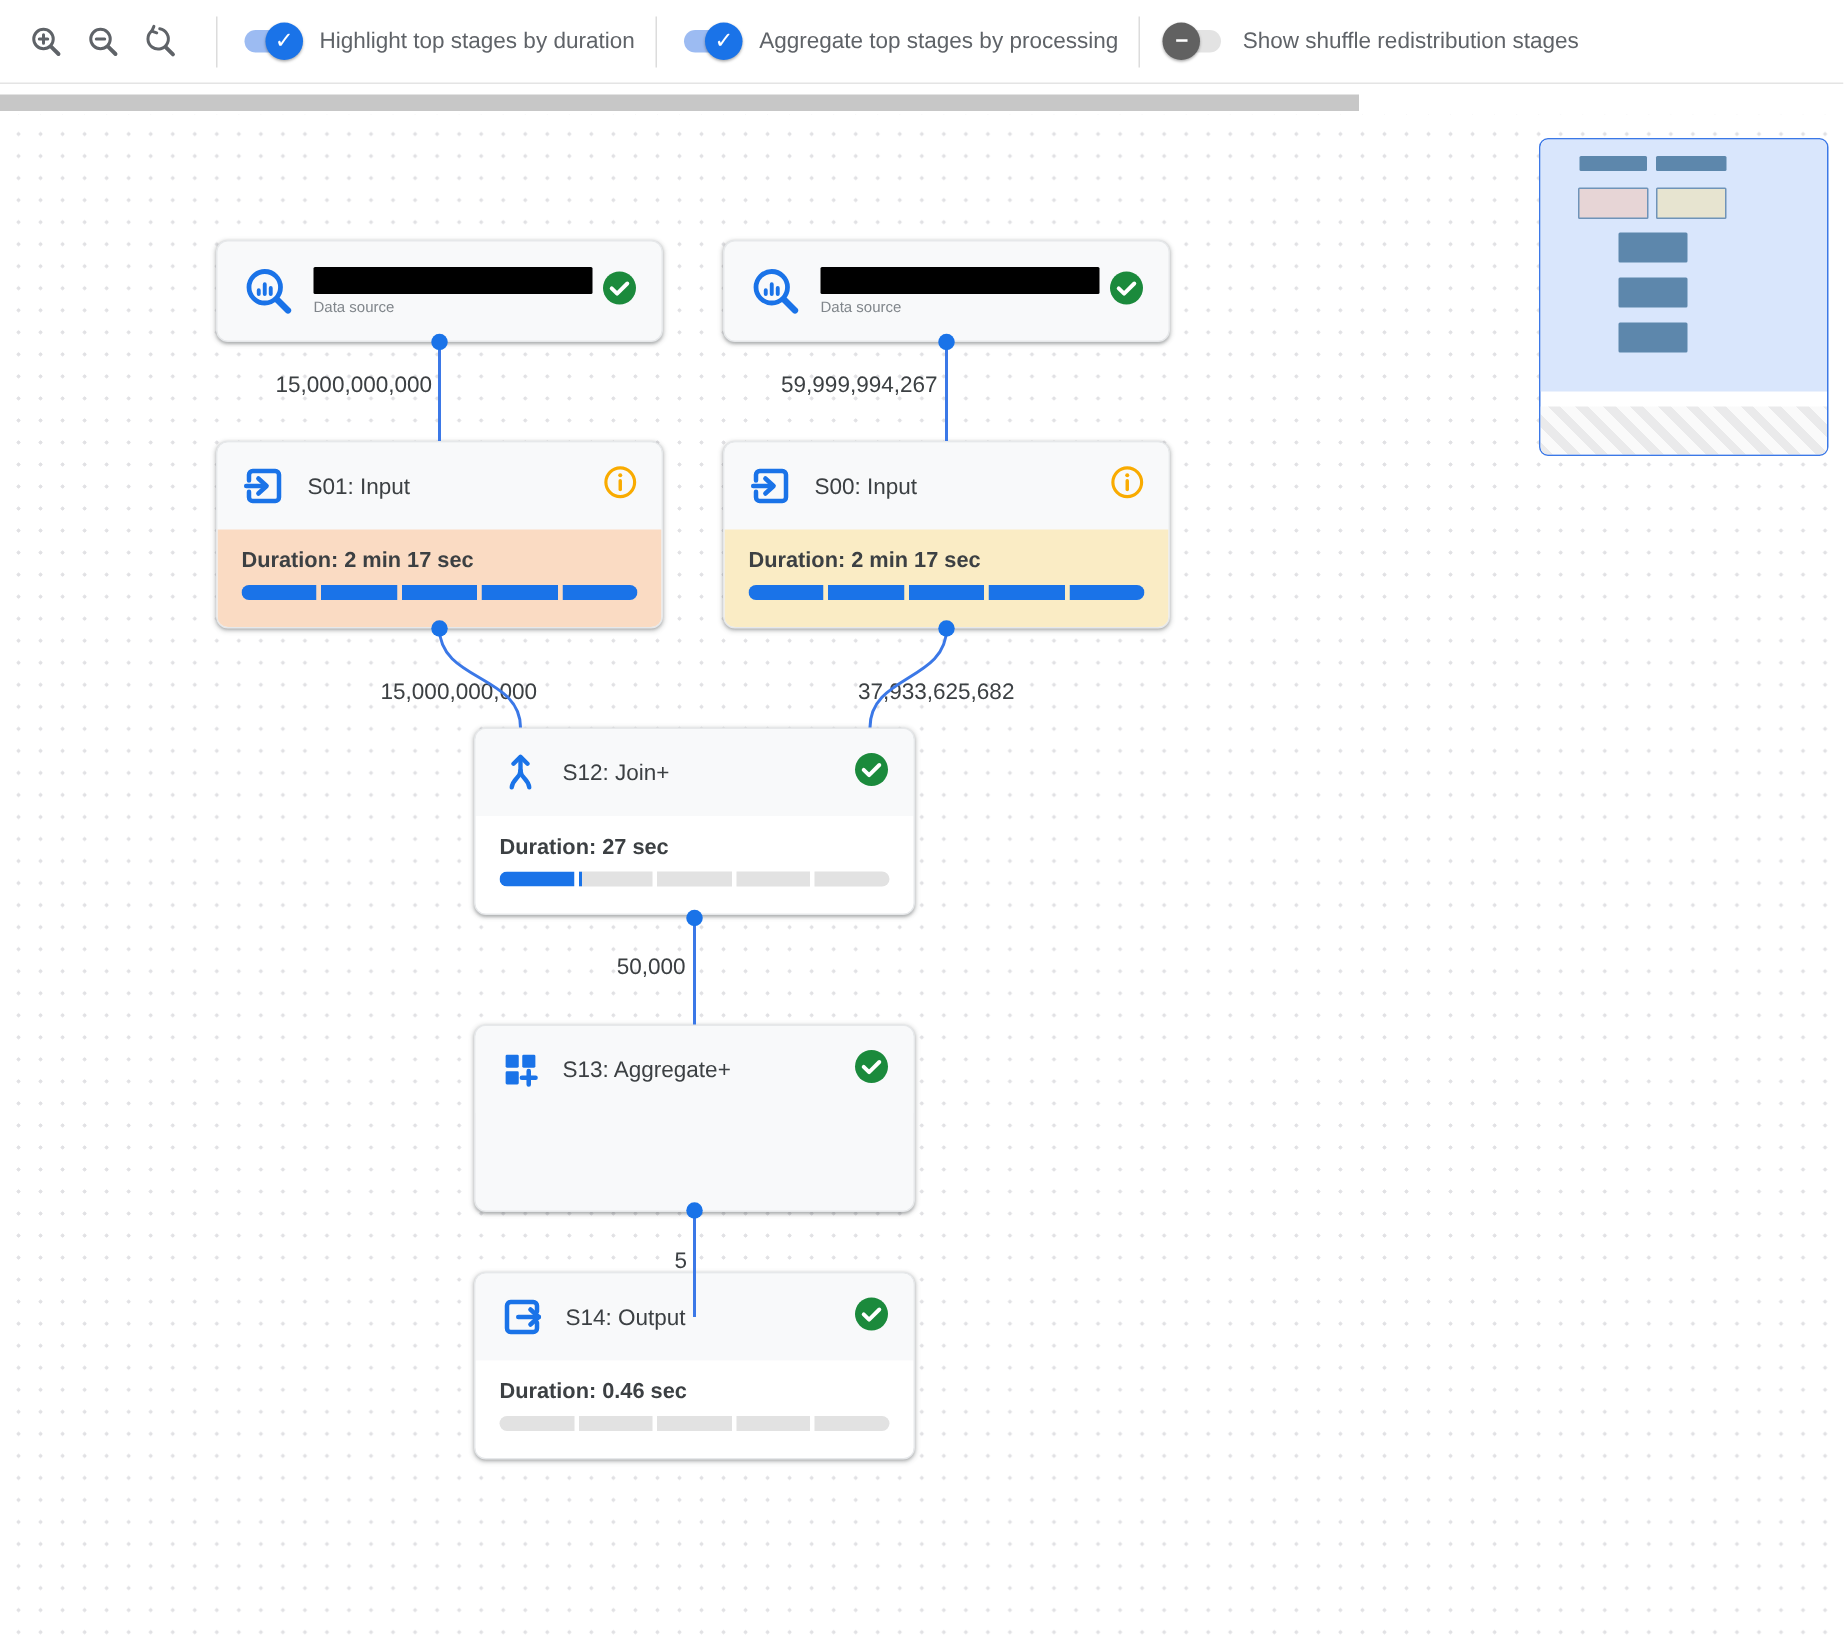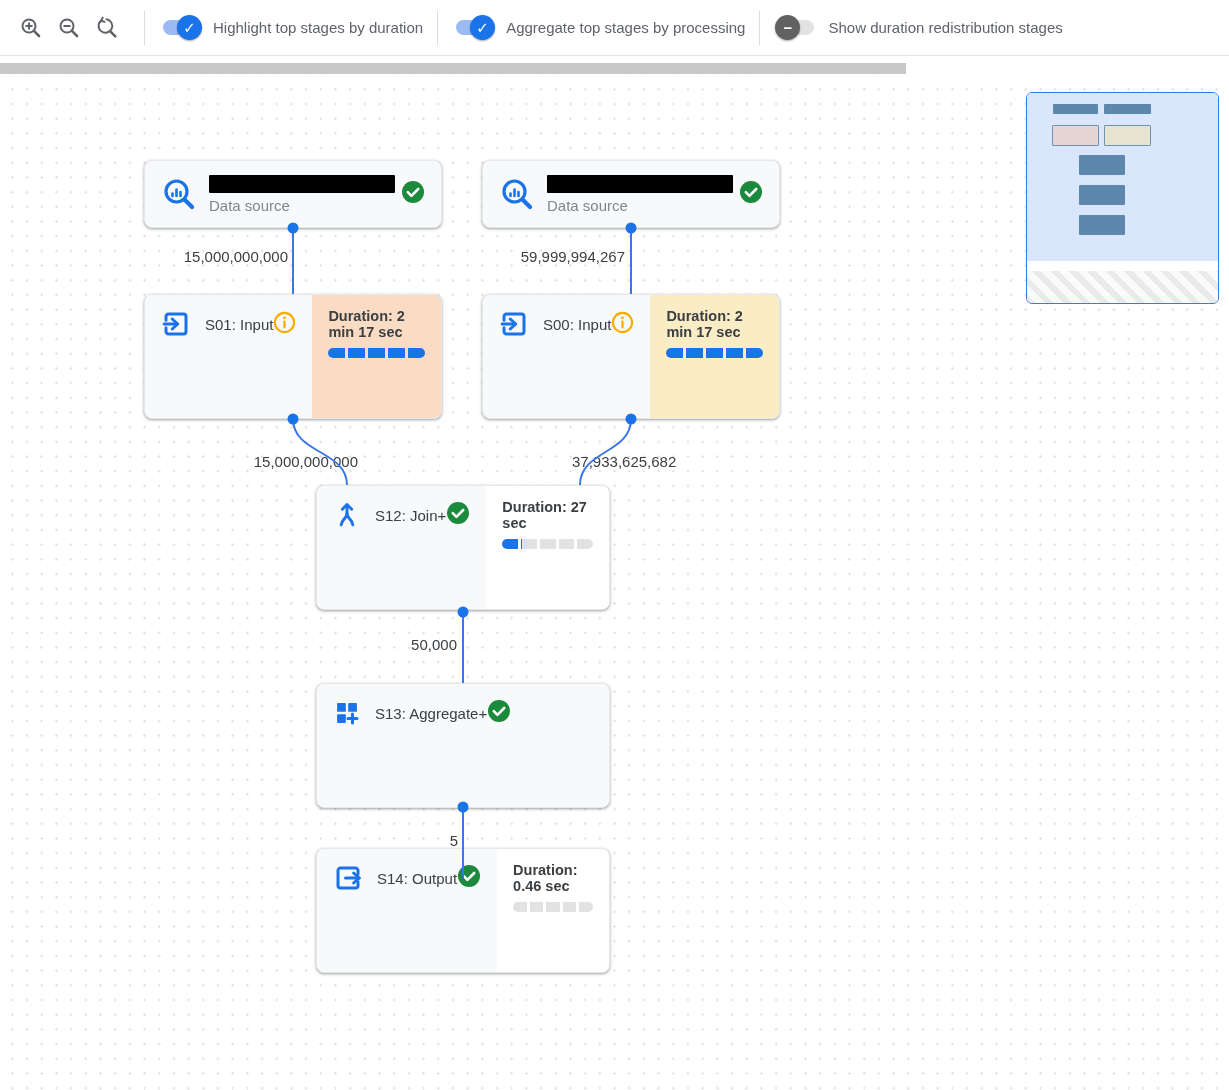--- a/index.html
+++ b/index.html
@@ -38,24 +38,24 @@
     background-size:14.7px 14.7px; background-position:5px 6px; overflow:hidden; }
 
   .edges { position:absolute; left:0; top:0; z-index:3; pointer-events:none; }
 
   
   .node { position:absolute; border:1px solid #e6e8ea; border-radius:8px; background:#f8f9fa;
     box-shadow:0 1px 2px rgba(60,64,67,.30), 0 1px 3px 1px rgba(60,64,67,.15); z-index:2; cursor:pointer; }
   .ds-node { width:298px; height:68px; display:flex; align-items:center; padding:0 16px; }
   .ds-text { margin-left:12px; display:flex; flex-direction:column; }
   .redacted { width:186px; height:18px; background:#000; border-radius:1px; }
-  .ds-label { margin-top:4px; font-size:15px; color:#80868b; }
+  .ds-label { margin-top:4px; font-size:10px; color:#80868b; }
   .ds-status { margin-left:auto; }
 
-  .stage-node { width:298px; height:125px; overflow:hidden; padding:0; display:flex; flex-direction:row; }
+  .stage-node { width:298px; height:125px; overflow:hidden; padding:0; display:flex; flex-direction:column; }
   .stage-node.mid { width:294px; }
   .stage-head { height:58px; display:flex; align-items:center; padding:0 16px; background:#f8f9fa; }
   .stage-title { margin-left:14px; font-size:15px; font-weight:500; color:#3c4043; }
   .stage-status { margin-left:auto; }
   .stage-body { flex:1; padding:13px 16px 0 16px; background:#fff; }
   .stage-body.hl-duration   { background:#fadbc3; }
   .stage-body.hl-processing { background:#faecc5; }
   .dur-label { font-size:14.5px; font-weight:700; color:#3c4043; margin-bottom:8px; }
   .pbar { display:flex; gap:3px; height:10px; }
   .pbar .seg { flex:1; background:#e2e2e2; overflow:hidden; }
@@ -122,21 +122,21 @@
       </div>
       <span class="tgl-label">Aggregate top stages by processing</span>
     </div>
 
     <div class="tdiv"></div>
 
     <div class="tgl-wrap">
       <div class="toggle off">
         <span class="thumb">−</span>
       </div>
-      <span class="tgl-label">Show duration redistribution stages</span>
+      <span class="tgl-label">Show shuffle redistribution stages</span>
     </div>
   </div>
 
   <div class="hscroll">
     <div class="thumb-bar"></div>
   </div>
 
   <div class="canvas">
 
     <svg class="edges" width="1229" height="966" viewBox="0 0 1229 966">

